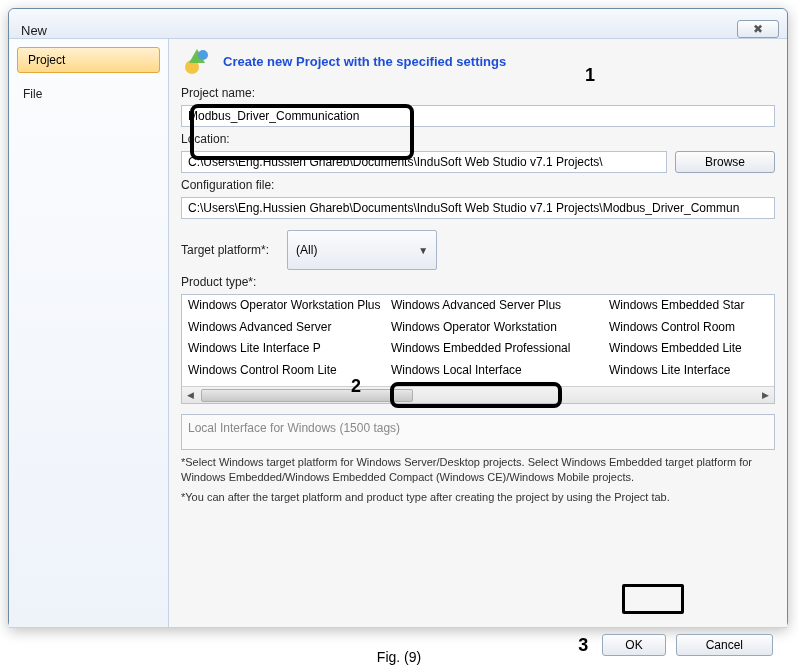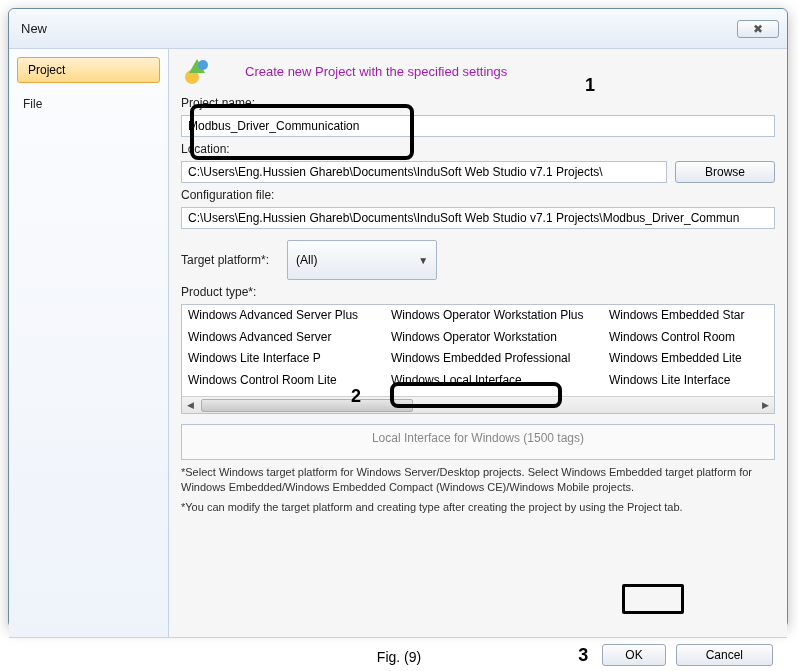--- a/index.html
+++ b/index.html
@@ -5,21 +5,21 @@
 * { box-sizing: border-box; margin: 0; padding: 0; font-family: "Segoe UI", Tahoma, sans-serif; }
 body { background: #fff; width: 798px; height: 671px; position: relative; }
 
 .dialog {
   position: absolute; left: 8px; top: 8px; width: 780px; height: 620px;
   border: 1px solid #6b8aa5; border-radius: 6px;
   background: linear-gradient(to bottom, #f0f4fa, #e7ecf5);
   box-shadow: 0 3px 14px rgba(0,0,0,.25);
 }
 .titlebar {
-  height: 40px; display: flex; align-items: center; justify-content: space-between;
+  height: 30px; display: flex; align-items: flex-end; justify-content: space-between;
   padding: 0 8px 0 12px;
   background: linear-gradient(to bottom, #f7fafd, #e5ecf7);
   border-bottom: 1px solid #c6d3e5; border-radius: 6px 6px 0 0;
 }
 .titlebar .title { font-size: 13px; color: #1a1a1a; }
 .titlebar .close-btn {
   width: 42px; height: 18px; border: 1px solid #8fa1b5; border-radius: 3px;
   background: linear-gradient(#fdfefe,#e3eaf3); display:flex; align-items:center; justify-content:center;
   color:#555; font-size:12px;
 }
@@ -35,21 +35,21 @@
   background: linear-gradient(to bottom,#fff0cf,#ffd98a);
   padding: 5px 10px; font-size: 12px; margin-bottom: 10px;
 }
 .sidebar .tab2 { padding: 4px 6px; font-size: 12px; color:#222; }
 
 .content { flex:1; padding: 6px 12px 4px 12px; background:#f6f6f6; display:flex; flex-direction:column; gap:5px; overflow:hidden; }
 
 .heading { display:flex; align-items:center; gap:10px; margin-bottom:4px; position:relative; }
 .heading .icon { width:32px; height:32px; position:relative; }
 .heading .icon svg { width:32px; height:32px; }
-.heading .txt { color:#a21caf; font-weight:normal; font-size:13px;margin-left:22px; }
+.heading .txt { color:#1d4ed8; font-weight:bold; font-size:13px; }
 
 .annot { position:absolute; font-weight:bold; font-size:18px; color:#000; }
 
 .field-label { font-size:12px; color:#222; }
 .text-input {
   width:100%; border:1px solid #b8c4d4; padding:3px 6px; font-size:12px; background:#fff;
 }
 .row { display:flex; gap:8px; align-items:center; }
 .row .text-input { flex:1; }
 .btn {
@@ -67,21 +67,21 @@
 .product-box {
   border:1px solid #b7c2d2; background:#fff; height:110px; display:flex; flex-direction:column; overflow:hidden;
 }
 .product-list { flex:1; display:grid; grid-template-columns:195px 210px 1fr; font-size:12px; padding:3px 6px; gap:1px 8px; }
 .product-list span { white-space:nowrap; overflow:hidden; cursor:default; }
 .scrollbar-h { height:17px; background:linear-gradient(#f3f3f3,#e6e6e6); border-top:1px solid #d0d0d0; display:flex; align-items:center; }
 .scrollbar-h .arrow-btn { width:17px; height:15px; display:flex; align-items:center; justify-content:center; font-size:9px; color:#555; }
 .scrollbar-h .track { flex:1; position:relative; height:15px; }
 .scrollbar-h .thumb { position:absolute; left:2px; width:38%; height:13px; top:1px; background:linear-gradient(#e7e7e7,#c8c8c8); border:1px solid #b0b0b0; border-radius:2px; }
 
-.desc-box { border:1px solid #b7c2d2; background:#fafafa; padding:6px; font-size:12px; color:#888; height:36px;text-align:center; }
+.desc-box { border:1px solid #b7c2d2; background:#fafafa; padding:6px; font-size:12px; color:#888; height:36px; }
 
 .note-text { font-size:11px; color:#333; line-height:1.35; }
 
 .footer { display:flex; justify-content:flex-end; gap:10px; padding:6px 14px 8px; border-top:1px solid #c6d3e5; align-items:center; }
 
 .caption { position:absolute; left:0; right:0; bottom:6px; text-align:center; font-size:14px; }
 
 
 .hl { position:absolute; border:4px solid #000; border-radius:8px; pointer-events:none; }
 .hl1 { left:190px; top:104px; width:224px; height:56px; }
@@ -134,22 +134,22 @@
         <span class="field-label">Target platform*:</span>
         <div class="select">
           <span>(All)</span>
           <span class="arrow">▼</span>
         </div>
       </div>
 
       <div class="field-label">Product type*:</div>
       <div class="product-box">
         <div class="product-list">
+          <span>Windows Operator Workstation Plus</span>
           <span>Windows Advanced Server Plus</span>
-          <span>Windows Operator Workstation Plus</span>
           <span>Windows Embedded Star</span>
           <span>Windows Advanced Server</span>
           <span>Windows Operator Workstation</span>
           <span>Windows Control Room</span>
           <span>Windows Lite Interface P</span>
           <span>Windows Embedded Professional</span>
           <span>Windows Embedded Lite</span>
           <span>Windows Control Room Lite</span>
           <span>Windows Local Interface</span>
           <span>Windows Lite Interface</span>
@@ -162,21 +162,21 @@
           <div class="arrow-btn">▶</div>
         </div>
       </div>
       <div style="position:relative;">
         <span class="annot" style="left:170px; top:-33px;">2</span>
       </div>
 
       <div class="desc-box"><span>Local Interface for Windows (1500 tags)</span></div>
 
       <div class="note-text">*Select Windows target platform for Windows Server/Desktop projects. Select Windows Embedded target platform for Windows Embedded/Windows Embedded Compact (Windows CE)/Windows Mobile projects.</div>
-      <div class="note-text">*You can modify the target platform and creating type after creating the project by using the Project tab.</div>
+      <div class="note-text">*You can after the target platform and product type after creating the project by using the Project tab.</div>
     </div>
   </div>
 
   <div class="footer">
     <span class="annot" style="position:static; margin-right:4px;">3</span>
     <button class="btn ok">OK</button>
     <button class="btn">Cancel</button>
   </div>
 </div>
 

